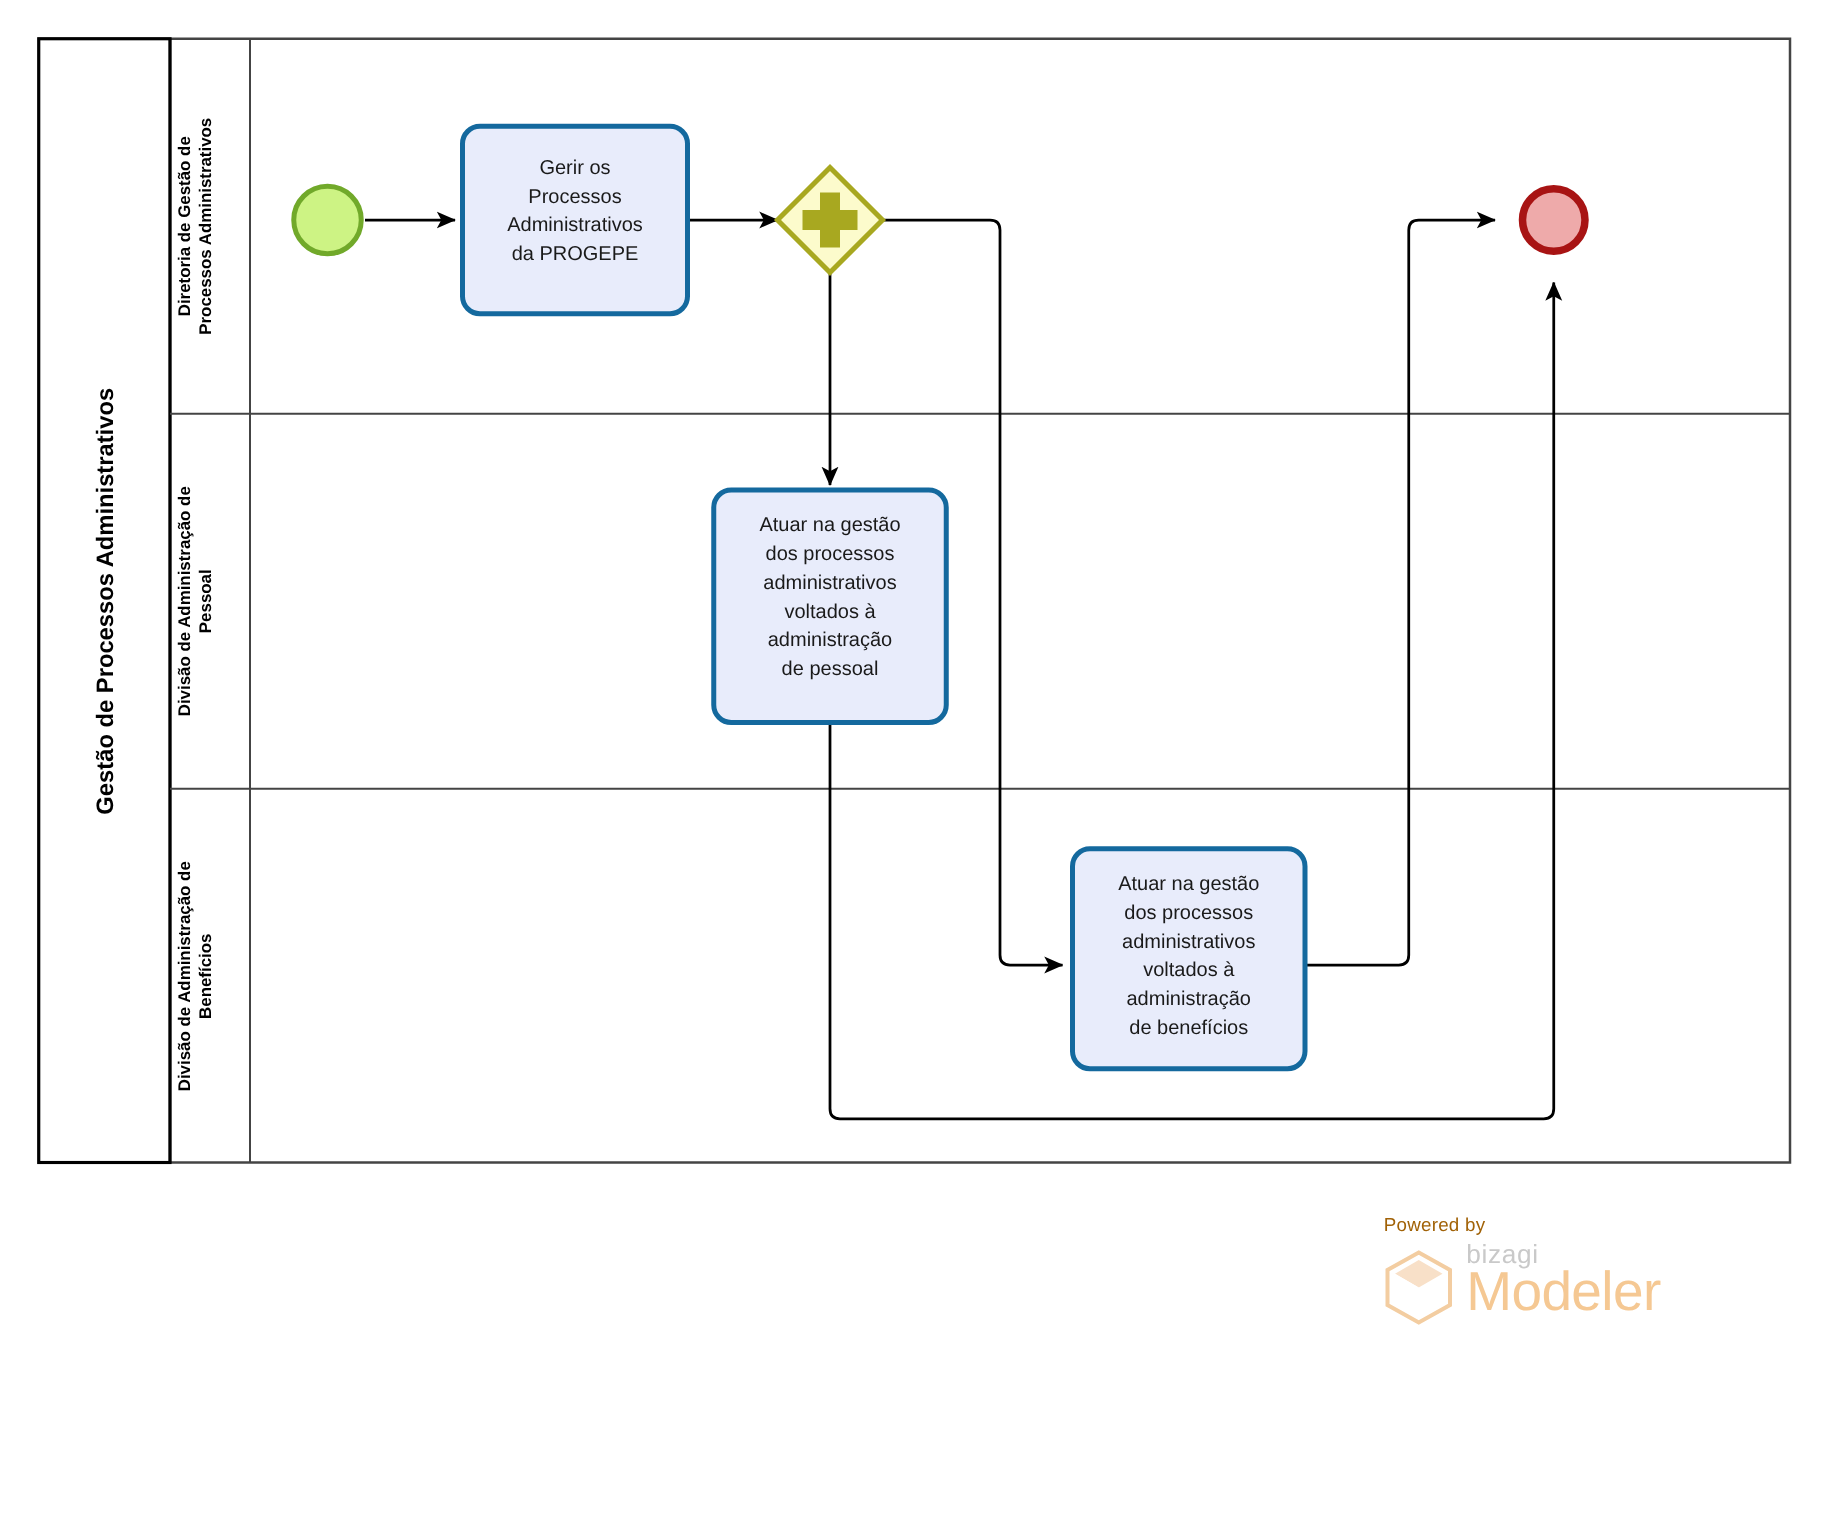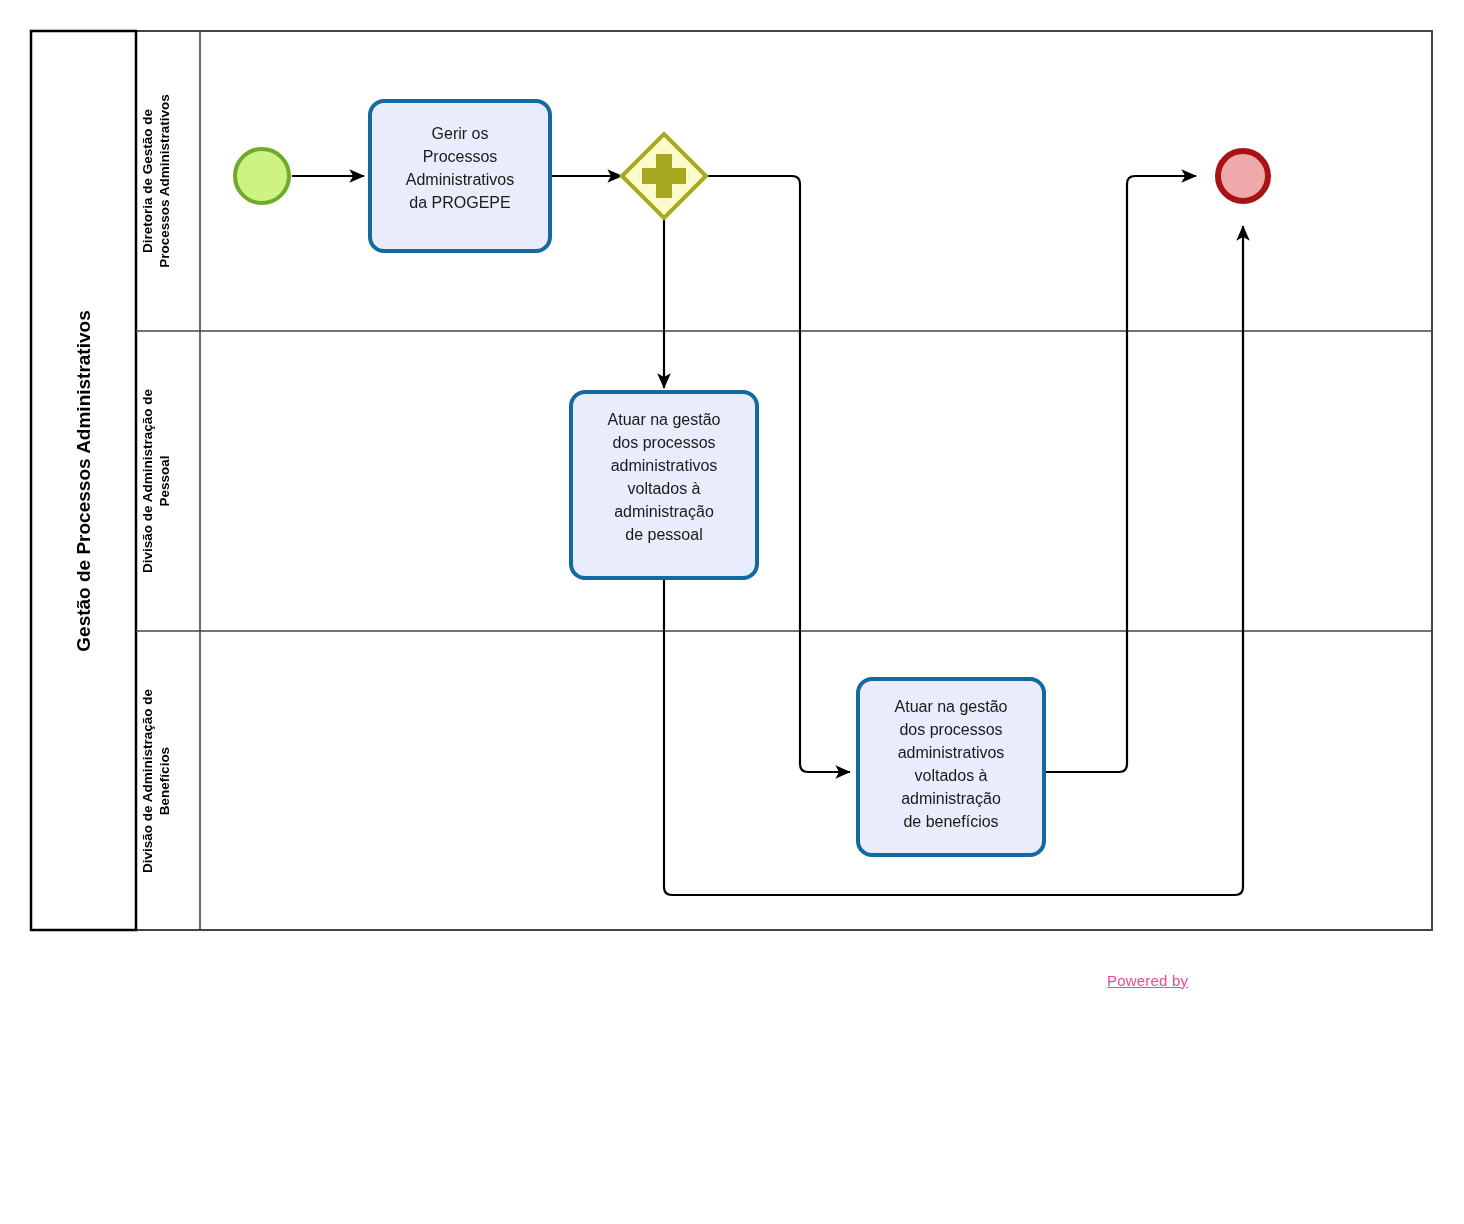--- a/index.html
+++ b/index.html
@@ -96,24 +96,23 @@
     position: absolute;
     left: 1105px;
     top: 972px;
     width: 270px;
     height: 96px;
     user-select: none;
   }
   .powered-by {
     font-family: "Liberation Sans", sans-serif;
     font-size: 15px;
-    color: #ec4899;
+    color: #a16207;
     letter-spacing: 0.2px;
     margin: 0 0 4px 2px;
-    text-decoration: underline;
   }
   .logo-row {
     display: flex;
     align-items: flex-start;
   }
   .logo-mark { margin-right: 8px; margin-top: 6px; }
   .logo-words { display: flex; flex-direction: column; line-height: 1; }
   .brand-bizagi {
     font-family: "Liberation Sans", sans-serif;
     font-size: 21px;
@@ -202,15 +201,28 @@
       <text class="task-text" x="951" y="712" text-anchor="middle"><tspan x="951" dy="0">Atuar na gestão</tspan><tspan x="951" dy="23">dos processos</tspan><tspan x="951" dy="23">administrativos</tspan><tspan x="951" dy="23">voltados à</tspan><tspan x="951" dy="23">administração</tspan><tspan x="951" dy="23">de benefícios</tspan></text>
     </g>
 
     <g>
       <circle class="end-event" cx="1243" cy="176" r="25"></circle>
     </g>
   </svg>
 
   <div class="logo-wrap">
     <div class="powered-by">Powered by</div>
+    <div class="logo-row">
+      <span class="logo-mark">
+        <svg width="60" height="62" viewBox="0 0 60 62">
+          <polygon points="30,3 55,17 55,45 30,59 5,45 5,17" fill="none" stroke="#f3cda1" stroke-width="3.2"></polygon>
+          <polygon points="11,20 30,31 49,20 30,9" fill="#f8e0c8"></polygon>
+          <polygon points="11,20 30,31 30,53 11,43" fill="#ffffff"></polygon>
+        </svg>
+      </span>
+      <span class="logo-words">
+        <span class="brand-bizagi">bizagi</span>
+        <span class="brand-modeler">Modeler</span>
+      </span>
+    </div>
   </div>
 
 </div>
 
 </body></html>

